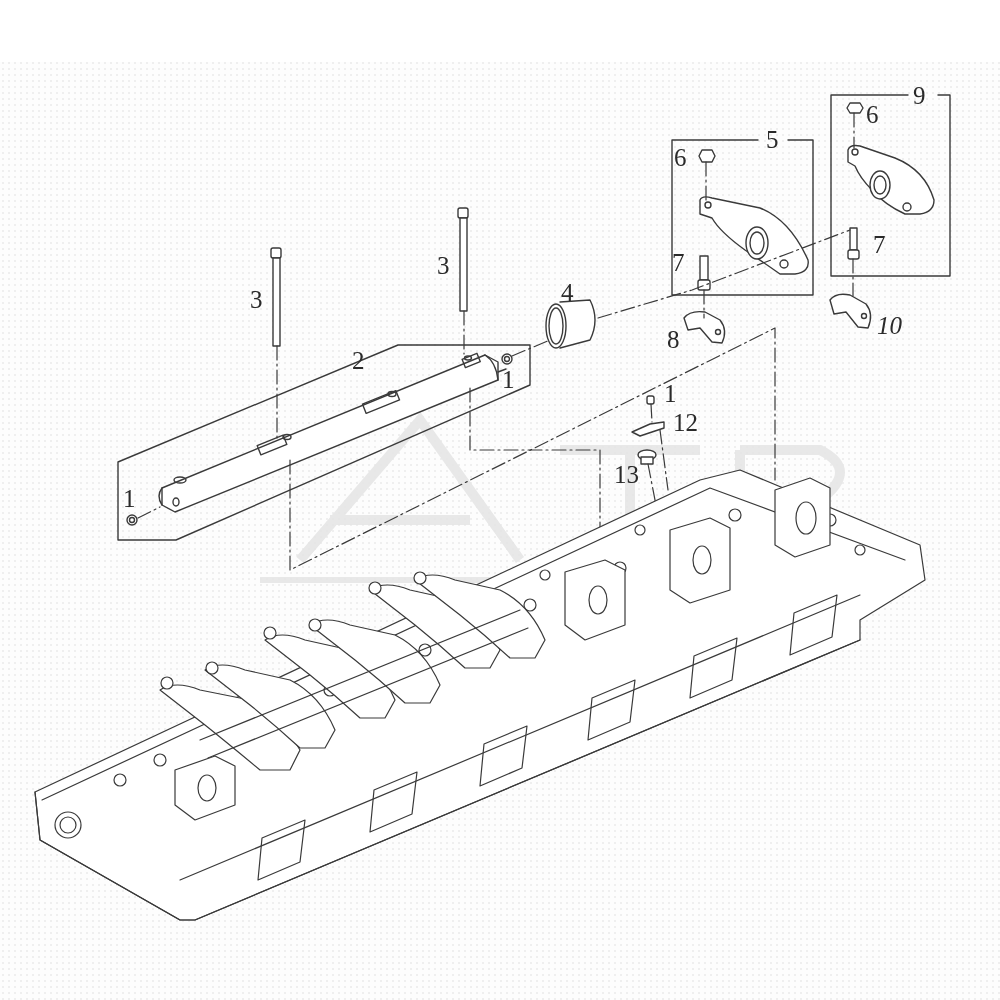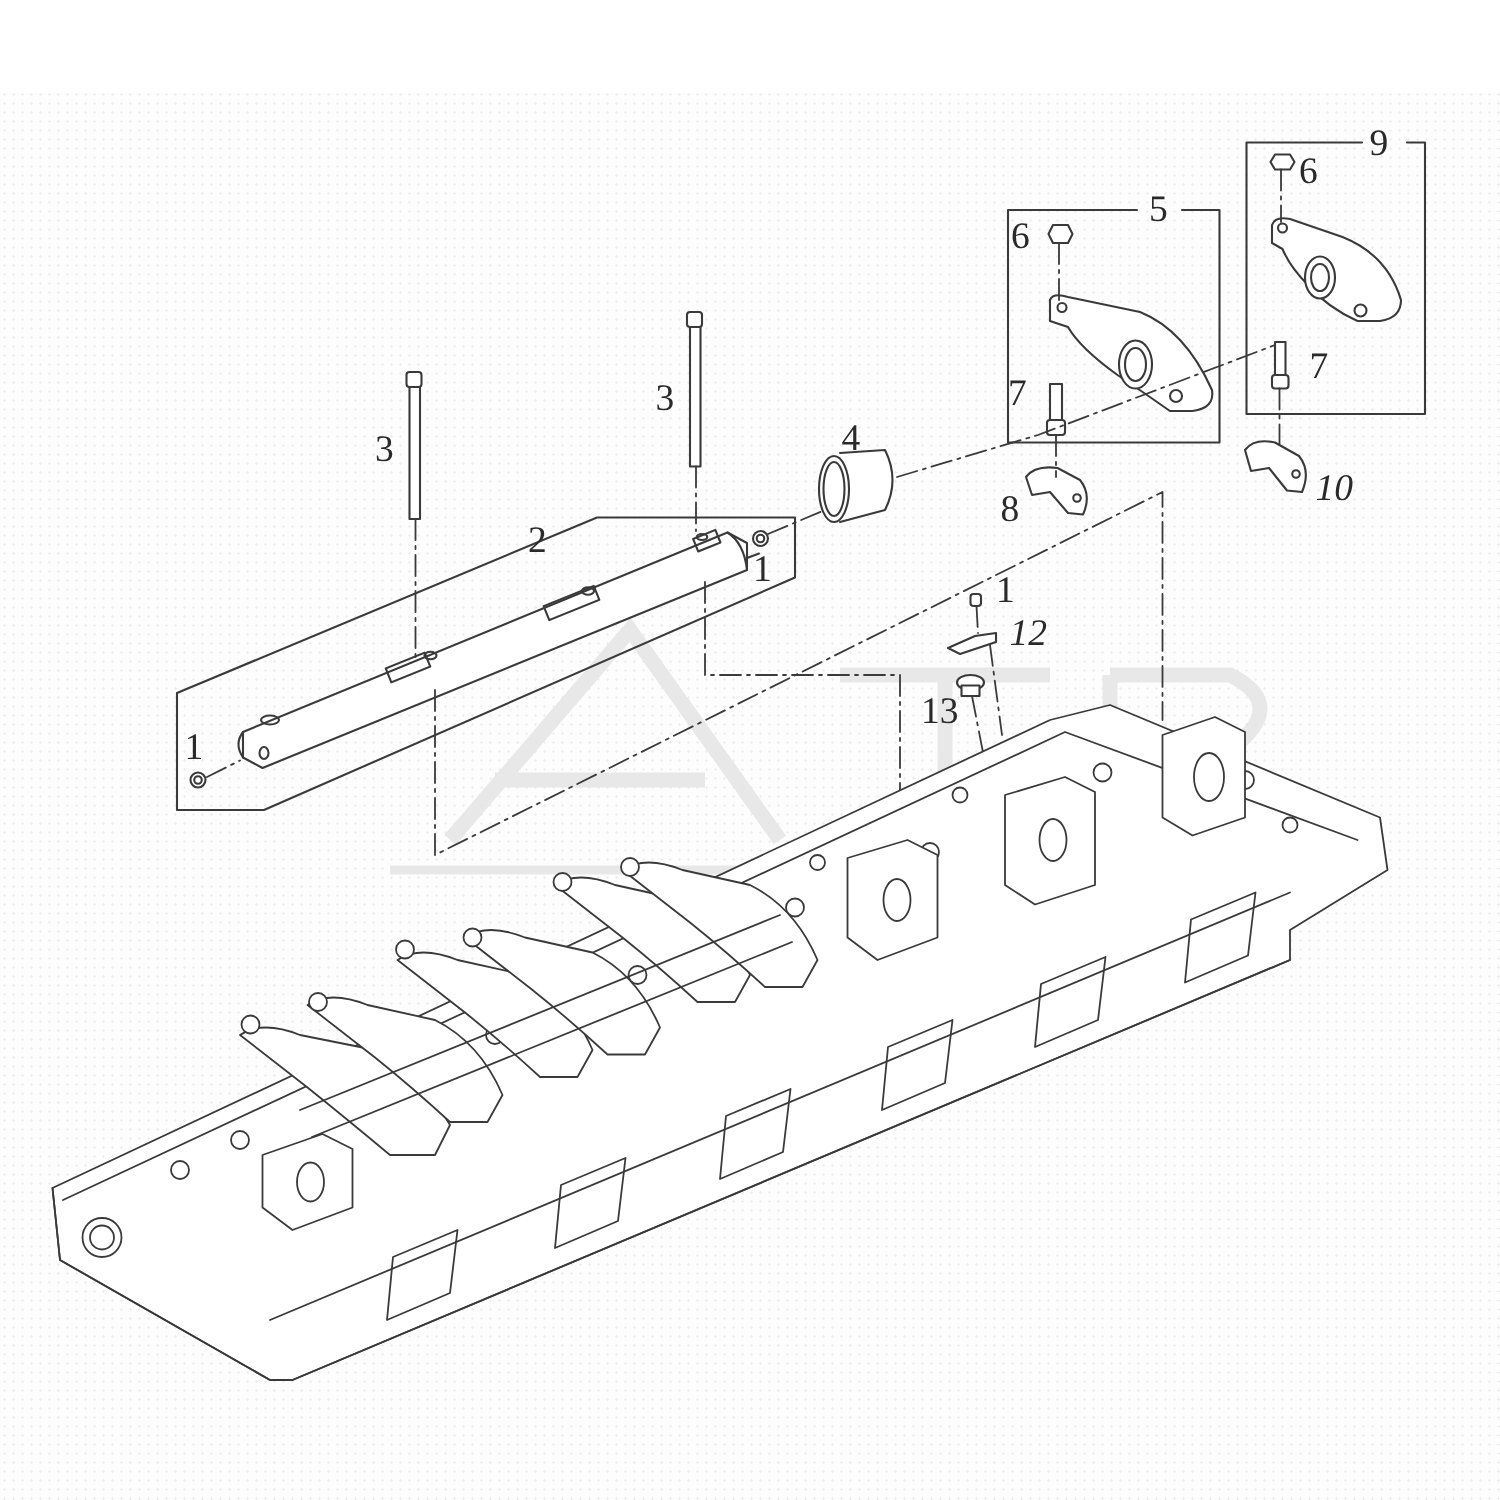--- a/index.html
+++ b/index.html
@@ -224,15 +224,15 @@
   <span class="lbl" style="left:561px; top:280px;">4</span>
   <span class="lbl" style="left:766px; top:127px;">5</span>
   <span class="lbl" style="left:674px; top:145px;">6</span>
   <span class="lbl" style="left:866px; top:102px;">6</span>
   <span class="lbl" style="left:672px; top:250px;">7</span>
   <span class="lbl" style="left:873px; top:232px;">7</span>
   <span class="lbl" style="left:667px; top:327px;">8</span>
   <span class="lbl" style="left:913px; top:83px;">9</span>
   <span class="lbl" style="left:877px; top:313px;font-style:italic;">10</span>
   <span class="lbl" style="left:664px; top:381px;">1</span>
-  <span class="lbl" style="left:673px; top:410px;font-style:italic;">12</span>
+  <span class="lbl" style="left:673px; top:410px;">12</span>
   <span class="lbl" style="left:614px; top:462px;font-family:Liberation Serif, serif;">13</span>
 </div>
 
 </body></html>

